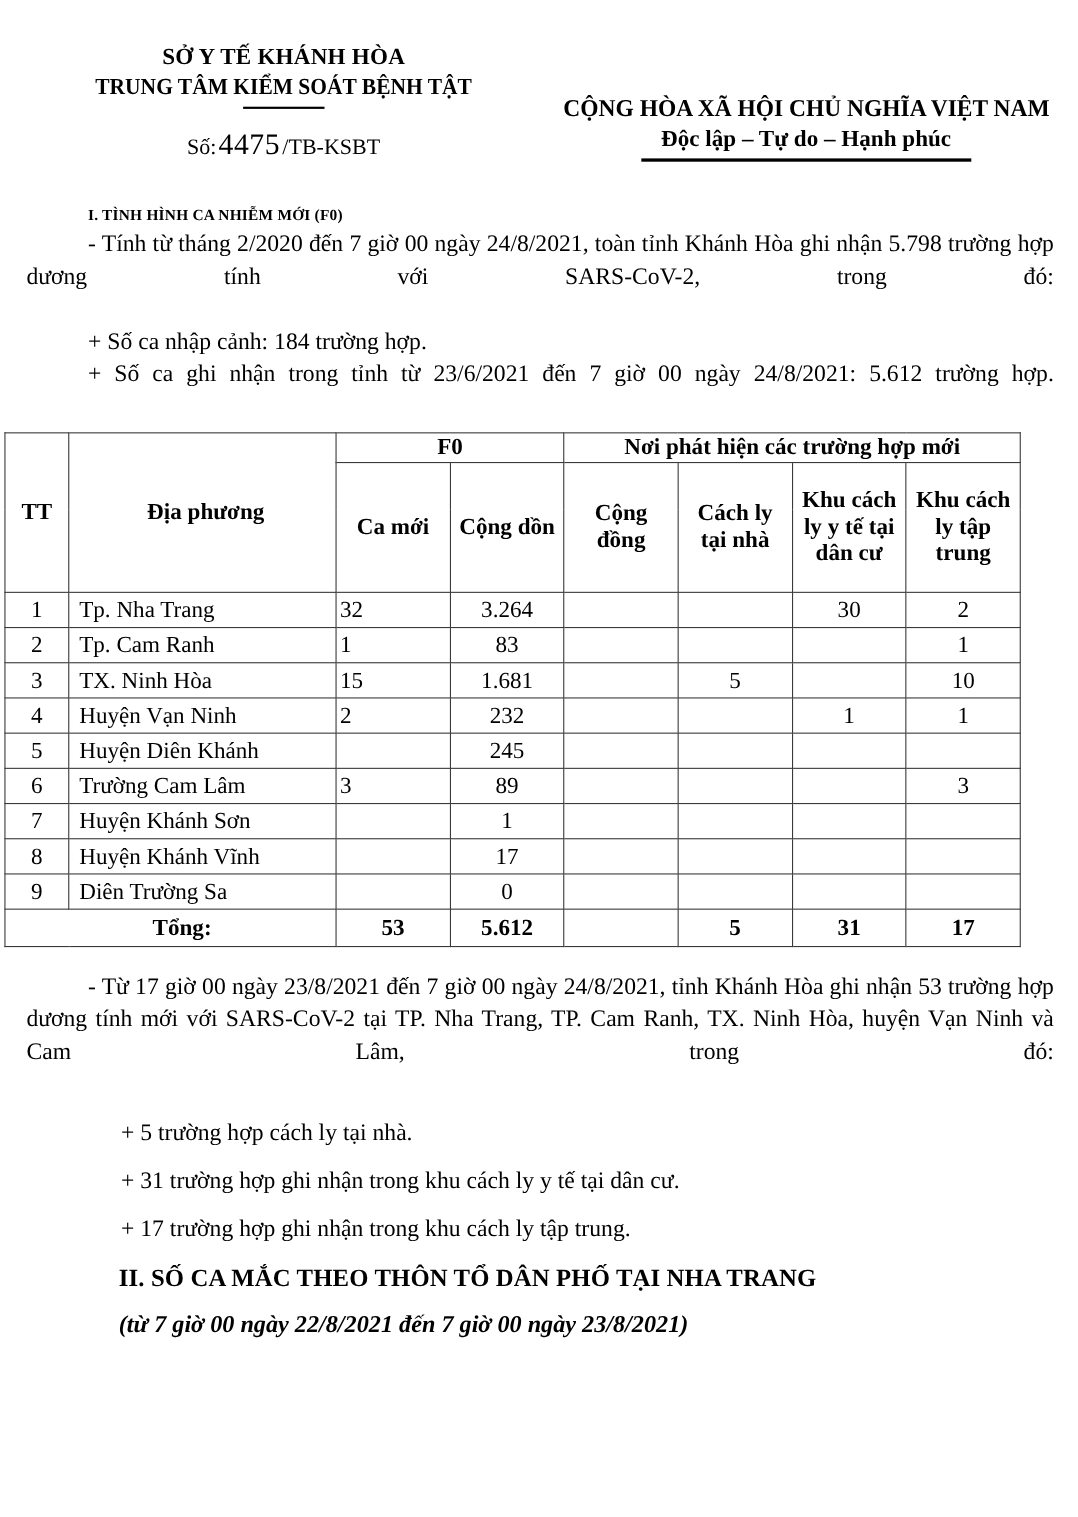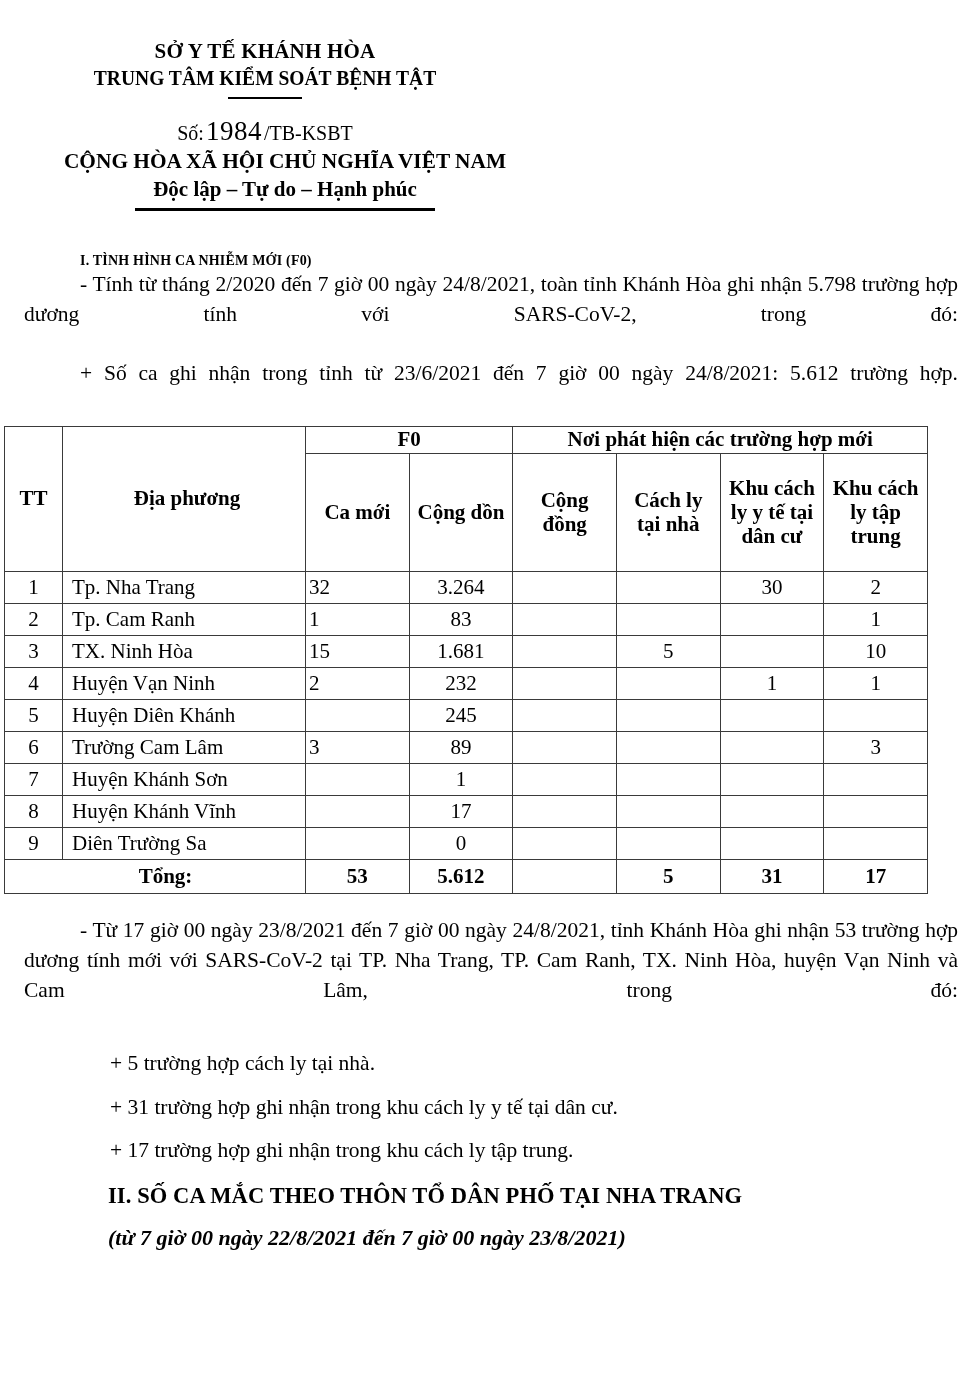--- a/index.html
+++ b/index.html
@@ -20,22 +20,22 @@
     position: relative;
     width: 980px;
     height: 1379px;
     padding: 0;
     box-sizing: border-box;
   }
 
   
   .letterhead {
     display: flex;
-    flex-direction: column;
-    align-items: flex-start;
+    flex-direction: row;
+    align-items: flex-end;
     padding-top: 38px;
     padding-left: 30px;
   }
   .lh-left {
     width: 470px;
     text-align: center;
     box-sizing: border-box;
   }
   .lh-right {
     width: 510px;
@@ -245,36 +245,37 @@
 
 <div class="page">
 
   <div class="letterhead">
 
     <div class="lh-left">
       <div class="org-line1">SỞ Y TẾ KHÁNH HÒA</div>
       <div class="org-line2">TRUNG TÂM KIỂM SOÁT BỆNH TẬT</div>
       <div class="rule-left"></div>
       <div class="numline">
-        <span class="so-label">Số:</span><span class="so-num">1984</span><span class="so-suffix">/TB-KSBT</span>
+        <span class="so-label">Số:</span><span class="so-num">4475</span><span class="so-suffix">/TB-KSBT</span>
       </div>
     </div>
 
     <div class="lh-right">
       <div class="nation-line1">CỘNG HÒA XÃ HỘI CHỦ NGHĨA VIỆT NAM</div>
       <div class="nation-line2">Độc lập – Tự do – Hạnh phúc</div>
       <div class="rule-right"></div>
     </div>
 
   </div>
 
 
   <div class="body-area">
     <div class="sect-head">I. TÌNH HÌNH CA NHIỄM MỚI (F0)</div>
     <p class="para justify-all">- Tính từ tháng 2/2020 đến 7 giờ 00 ngày 24/8/2021, toàn tỉnh Khánh Hòa ghi nhận 5.798 trường hợp dương tính với SARS-CoV-2, trong đó:</p>
+    <p class="para nojust">+ Số ca nhập cảnh: 184 trường hợp.</p>
     <p class="para justify-all">+ Số ca ghi nhận trong tỉnh từ 23/6/2021 đến 7 giờ 00 ngày 24/8/2021: 5.612 trường hợp.</p>
   </div>
 
   <div class="table-wrap">
     <table class="maintable">
       <thead>
         <tr>
           <th class="c-tt head-tall" rowspan="3">TT</th>
           <th class="c-place head-tall" rowspan="3">Địa phương</th>
           <th colspan="2">F0</th>

